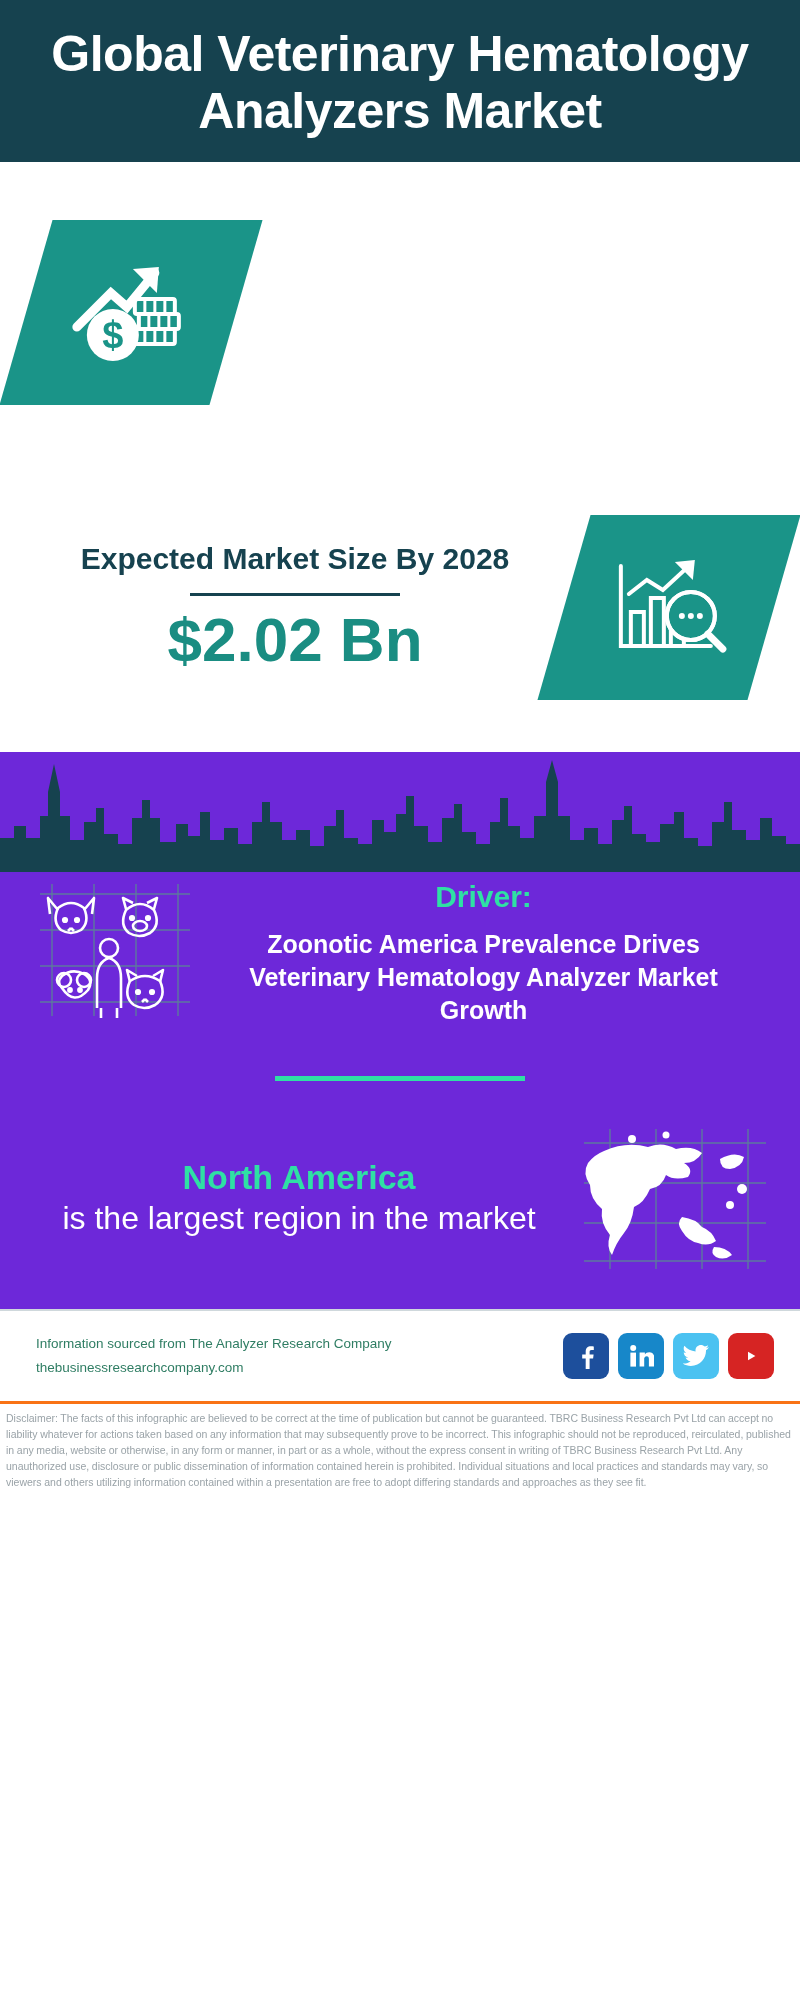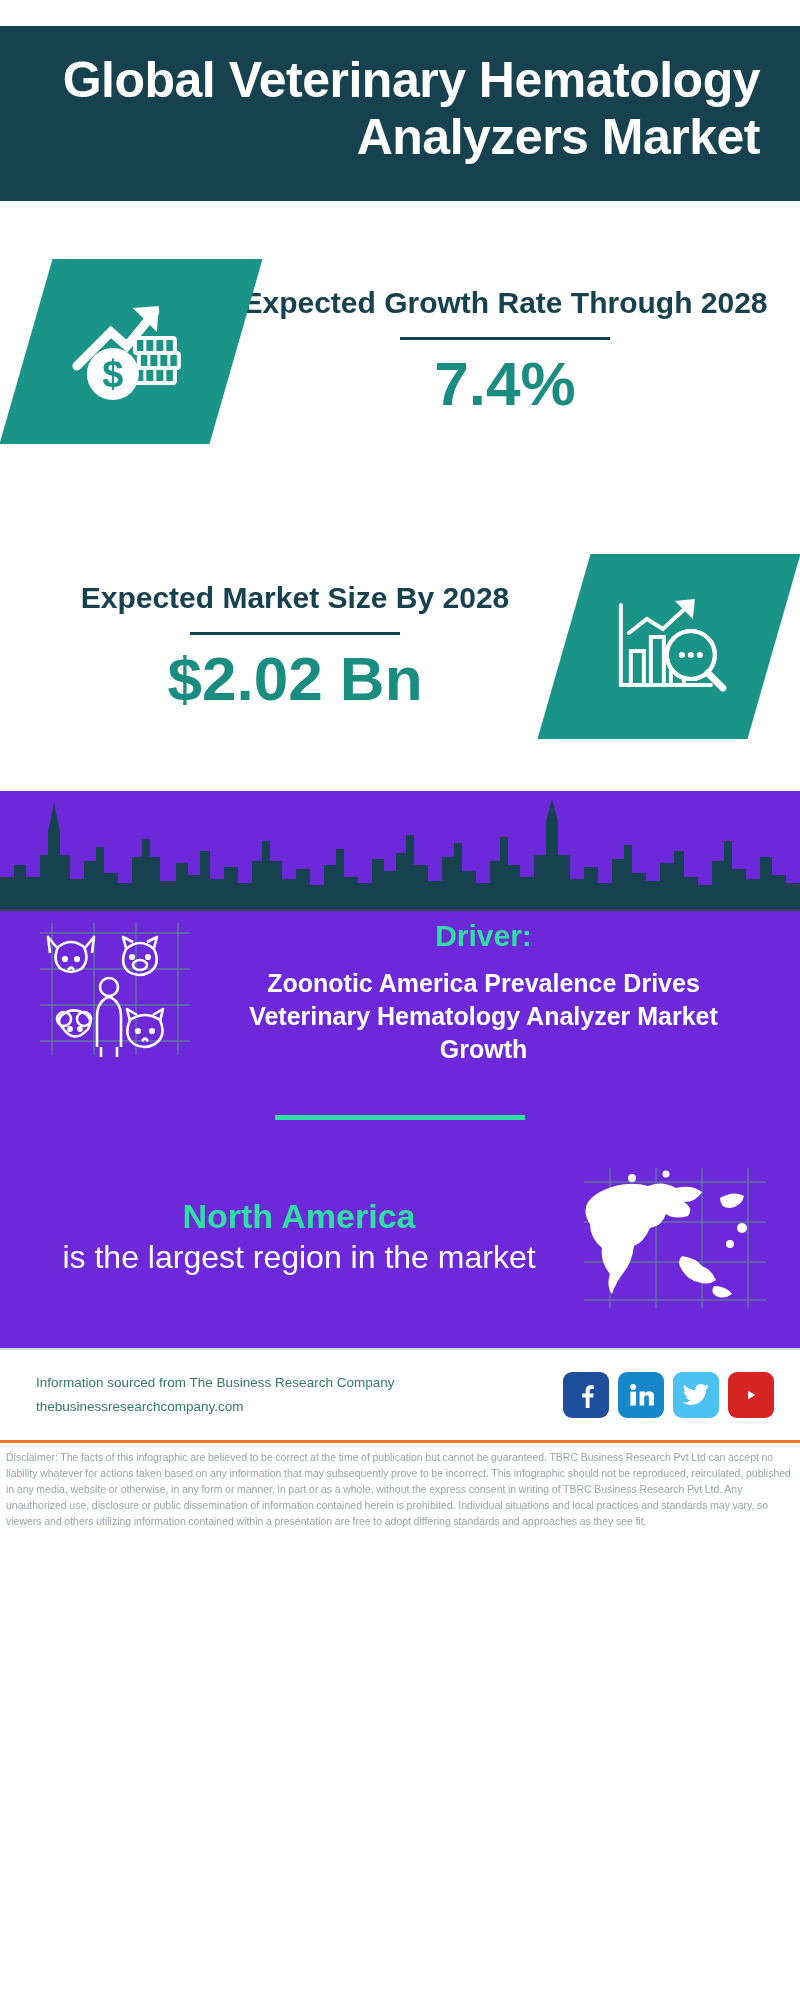--- a/index.html
+++ b/index.html
@@ -6,23 +6,22 @@
   html,body { background:#ffffff; }
   body {
     width:800px; height:2000px;
     font-family:"Liberation Sans", sans-serif;
     overflow:hidden; position:relative;
   }
 
   
   .header {
     background:#16424f;
-    padding:26px 40px 36px;
-    text-align:right;
-    margin-top:26px;
+    padding:26px 40px 23px;
+    text-align:center;
   }
   .header h1 {
     color:#ffffff;
     font-size:50px;
     line-height:1.13;
     font-weight:bold;
     letter-spacing:-0.5px;
   }
 
   
@@ -182,25 +181,20 @@
             <line x1="90" y1="59" x2="90" y2="74"></line>
           <line x1="100" y1="59" x2="100" y2="74"></line>
           <line x1="76" y1="74" x2="76" y2="89"></line>
             <line x1="86" y1="74" x2="86" y2="89"></line>
           <line x1="96" y1="74" x2="96" y2="89"></line>
         </g>
         <circle cx="44" cy="80" r="26" fill="#ffffff"></circle>
         <text x="44" y="93" font-size="38" font-weight="bold" text-anchor="middle" fill="#1a9488" font-family="Liberation Sans, sans-serif">$</text>
       </svg>
     </span>
-  </div>
-  <div class="stat-text">
-    <div class="stat-label">Expected Growth Rate Through 2028</div>
-    <div class="stat-rule"></div>
-    <div class="stat-value">7.4%</div>
   </div>
 </div>
 
 <div class="stat-row size">
   <div class="stat-text">
     <div class="stat-label">Expected Market Size By 2028</div>
     <div class="stat-rule"></div>
     <div class="stat-value">$2.02 Bn</div>
   </div>
   <div class="badge">
@@ -325,21 +319,21 @@
           <circle cx="58" cy="18" r="4"></circle>
             <circle cx="92" cy="14" r="3.5"></circle>
         </g>
       </svg>
     </div>
   </div>
 </div>
 
 <div class="source-bar">
   <div class="source-text">
-    <div class="source-line">Information sourced from The Business Research Company</div>
+    <div class="source-line">Information sourced from The Analyzer Research Company</div>
     <div class="source-line">thebusinessresearchcompany.com</div>
   </div>
   <div class="socials">
     <a class="soc fb">
       <svg width="26" height="26" viewBox="0 0 26 26">
           <path fill="#ffffff" d="M16.6 26V15.6h3.5l.5-4h-4V9c0-1.2.3-2 2-2h2.2V3.4C20.4 3.3 19.2 3.2 17.8 3.2c-3 0-5.1 1.8-5.1 5.2v3.2H9.2v4h3.5V26z"></path>
         </svg>
     </a>
     <a class="soc li">
       <svg width="26" height="26" viewBox="0 0 26 26">

